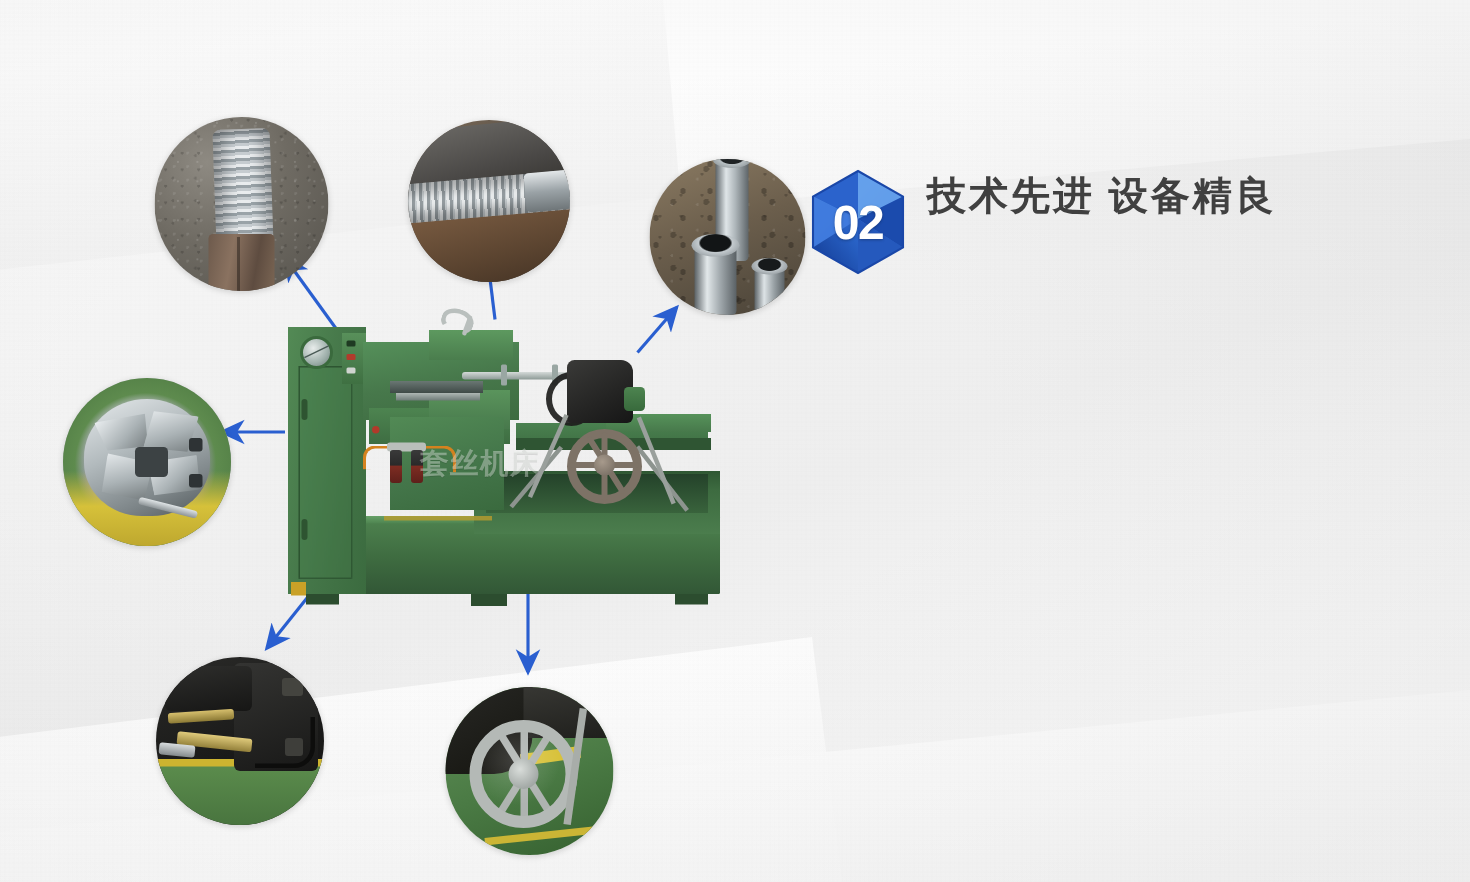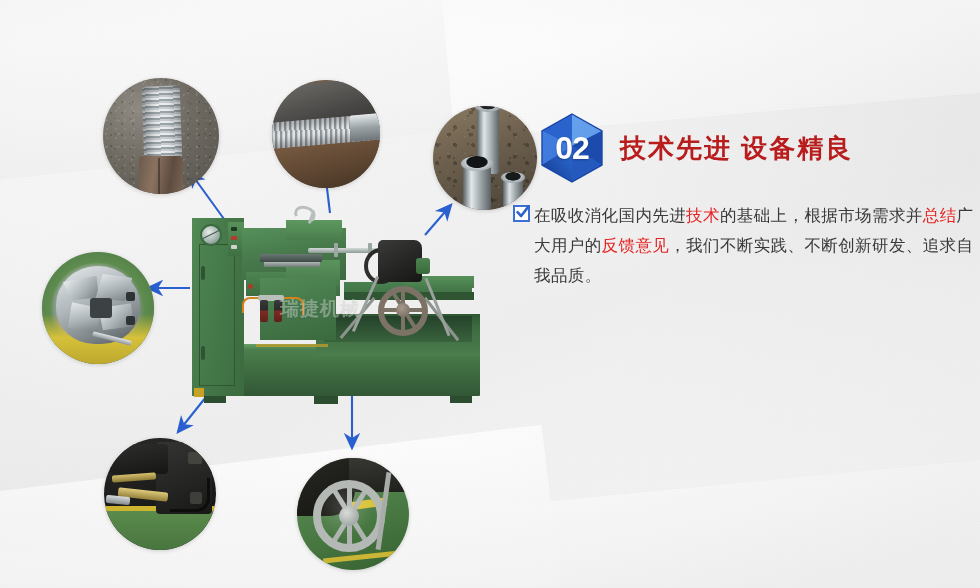--- a/index.html
+++ b/index.html
@@ -218,27 +218,27 @@
   #c6 .sp2{left:22px;top:55px;width:62px;height:5px;background:#aeb3b0;transform:rotate(58deg);}
   #c6 .sp3{left:22px;top:55px;width:62px;height:5px;background:#aeb3b0;transform:rotate(-58deg);}
   #c6 .pin{left:84px;top:14px;width:5px;height:78px;background:#a8ada9;transform:rotate(8deg);}
 
   
   .arrowsvg{position:absolute;left:0;top:0;width:520px;height:588px;overflow:visible;}
 
   
   .right-panel{position:absolute;left:505px;top:0;width:475px;height:588px;}
 
-  .head-row{position:absolute;left:35px;top:113px;display:flex;align-items:center;gap:16px;}
+  .head-row{position:absolute;left:35px;top:113px;display:flex;align-items:flex-start;}
   .hexwrap{position:relative;width:64px;height:70px;}
   .hexnum{position:absolute;left:0;top:0;width:64px;height:70px;
     display:flex;align-items:center;justify-content:center;
     font-size:32px;font-weight:800;color:#ffffff;letter-spacing:-1px;
     text-shadow:0 1px 2px rgba(0,0,0,.28);}
-  .title{font-size:26px;font-weight:800;color:#b91c1c;letter-spacing:2px;white-space:nowrap;}
+  .title{font-size:26px;font-weight:800;color:#404040;letter-spacing:2px;white-space:nowrap;margin-left:14px;}
 
   .bullets{position:absolute;left:8px;top:200px;width:462px;}
   .bullet{position:relative;display:flex;align-items:flex-start;margin-bottom:26px;}
   .chk{flex:0 0 auto;width:17px;height:17px;margin-top:5px;margin-right:4px;position:relative;}
   .chk .box{position:absolute;inset:0;border:2px solid #3c6fd4;box-sizing:border-box;background:#fff;}
   .chk .tick{position:absolute;left:2px;top:-1px;width:16px;height:16px;}
   .btext{font-size:16.5px;line-height:30px;color:#3a3a3a;letter-spacing:.4px;}
   .btext .rd{color:#e62222;}
 </style>
 </head>
@@ -318,21 +318,21 @@
       <div class="mw m-wheel-d"></div>
         <div class="mw m-wheel-hub"></div>
       <div class="mw m-hose1"></div>
         <div class="mw m-hose2"></div>
       <div class="mw m-lube-top"></div>
         <div class="mw m-lube1"></div>
         <div class="mw m-lube2"></div>
       <div class="mw m-redknob"></div>
       <div class="mw m-yellow"></div>
         <div class="mw m-yellow2"></div>
-      <div class="watermark">瑞捷机械</div>
+      <div class="watermark">套丝机床</div>
     </div>
 
     <div class="circ" id="c1">
       <div class="inner"></div>
         <div class="grit"></div>
       <div class="sp rod"></div>
         <div class="sp shank"></div>
         <div class="sp shank-ln"></div>
     </div>
 
@@ -424,27 +424,16 @@
           <polygon points="32,1 62,18 62,52 32,69 2,52 2,18" fill="none" stroke="#1a47a8" stroke-width="1.4"></polygon>
         </svg>
         <div class="hexnum">02</div>
       </div>
       <div class="title">技术先进  设备精良</div>
     </div>
 
     <div class="bullets">
 
 
-      <div class="bullet">
-        <span class="chk">
-          <span class="box"></span>
-          <svg class="tick" viewBox="0 0 16 16">
-              <path d="M2.5 8.2 L6.1 12 L13.6 2.4" fill="none" stroke="#2f62cf" stroke-width="2.6" stroke-linecap="round" stroke-linejoin="round"></path>
-            </svg>
-        </span>
-        <span class="btext">
-          <span>在吸收消化国内先进</span><span class="rd">技术</span><span>的基础上，根据市场需求并</span><span class="rd">总结</span><span>广大用户的</span><span class="rd">反馈意见</span><span>，我们不断实践、不断创新研发、追求自我品质。</span>
-        </span>
-      </div>
 
     </div>
   </div>
 </div>
 
 </body></html>

